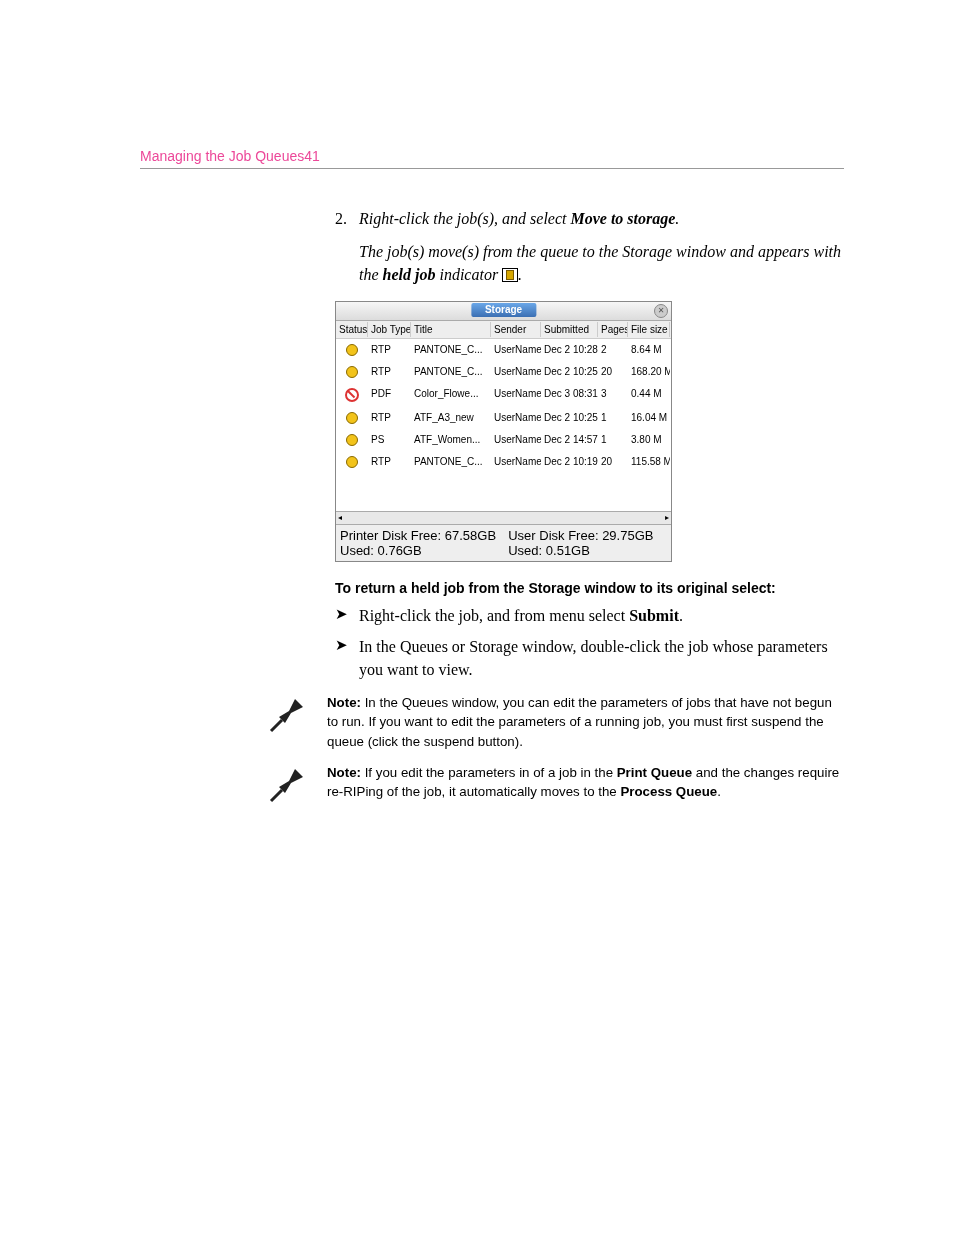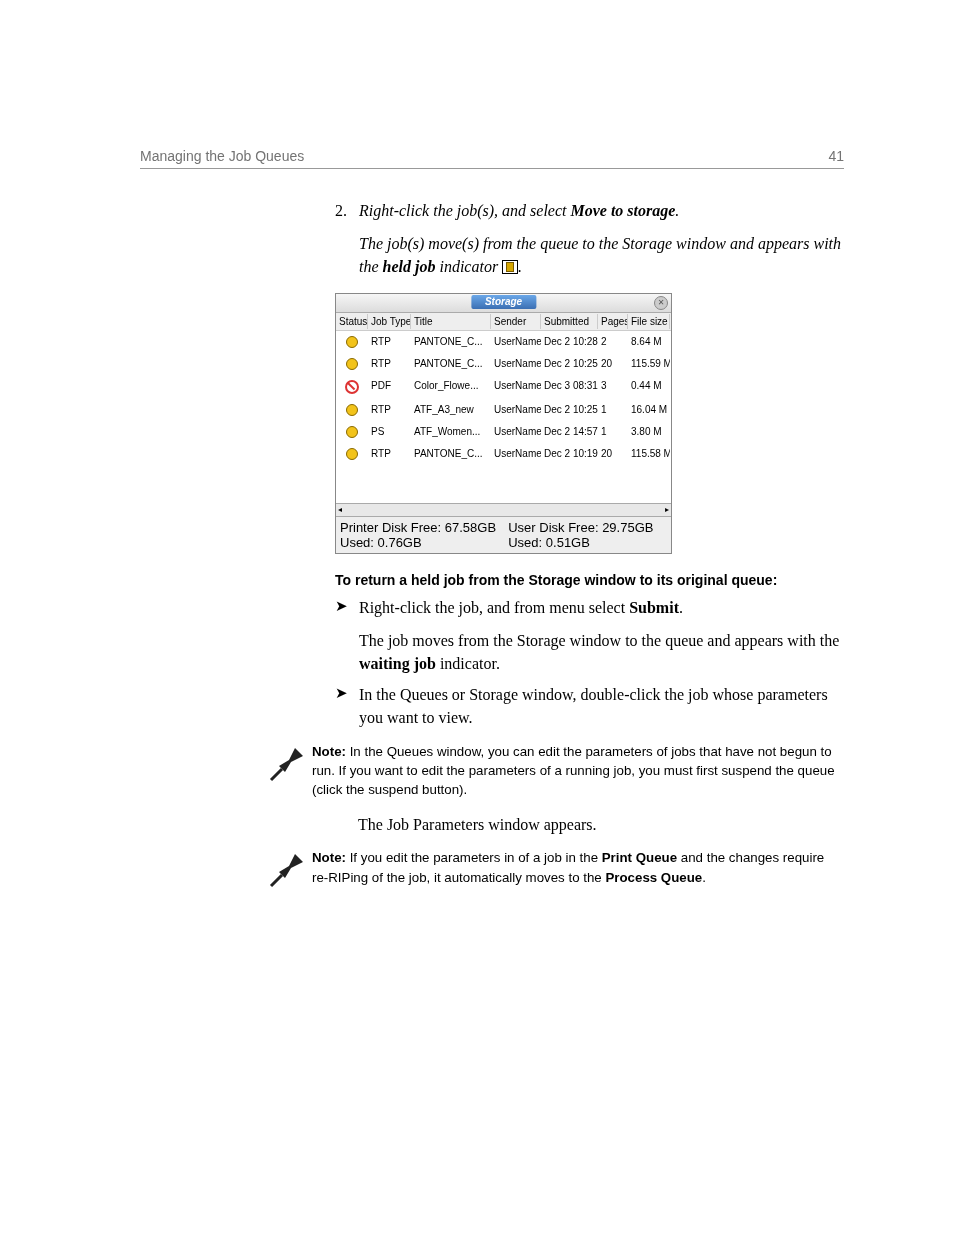--- a/index.html
+++ b/index.html
@@ -8,28 +8,27 @@
     font-family: "Times New Roman", Times, serif;
     color: #000;
     width: 954px;
     padding-bottom: 400px;
   }
   .page {
     padding: 0 110px 0 140px;
   }
   .header {
     display: flex;
-    justify-content: space-between;
     font-size: 14px;
     font-family: Verdana, Arial, sans-serif;
-    color: #737373;
+    color: #ec4899;
     padding-top: 148px;
     border-bottom: 1px solid #999;
     padding-bottom: 4px;
-    margin-bottom: 30px;
+    margin-bottom: 38px;
   }
   .content-block {
     margin-left: 195px;
   }
   .step {
     display: flex;
     margin-bottom: 8px;
     line-height: 1.45;
     font-size: 16px;
   }
@@ -67,21 +66,20 @@
     background: linear-gradient(#f6f6f6,#dcdcdc);
   }
   .sw-title {
     position:absolute; left:50%; top:1px; transform:translateX(-50%);
     font-size: 10px; font-weight:bold;
     padding: 0 14px;
     background: linear-gradient(#6aa7e8,#3b6fb3);
     color:#fff;
     border-radius:2px;
     line-height:14px;
-    font-style:italic;
   }
   .sw-close {
     position:absolute; right:3px; top:2px;
     width:12px;height:12px;border-radius:50%;
     background:#ccc; border:1px solid #888;
     font-size:8px; line-height:11px; text-align:center; color:#555;
   }
   .sw-toolbar {
     display:flex; justify-content:flex-end; align-items:center;
     gap:2px; padding:4px 6px;
@@ -174,21 +172,21 @@
 
   h2.section{
     font-family: "Trebuchet MS", Verdana, Arial, sans-serif;
     font-weight: normal;
     font-size: 27px;
     margin: 36px 0 10px 0;
   }
 
   .note-block{
     display:flex;
-    gap:3px;
+    gap:18px;
     margin-top:12px;
     margin-left:125px;
     align-items:flex-start;
   }
   .pin-icon svg{display:block;}
   .note-text{
     font-family: Verdana, Arial, sans-serif;
     font-size:13.3px;
     line-height:1.45;
     flex:1;
@@ -251,21 +249,21 @@
             </div>
             <div class="sw-row">
               <div>
                 <div class="status-dot"></div>
               </div>
               <div>RTP</div>
               <div>PANTONE_C...</div>
               <div>UserName</div>
               <div>Dec 2 10:25</div>
               <div>20</div>
-              <div>115.59 M</div>
+              <div>168.20 M</div>
             </div>
             <div class="sw-row">
               <div>
                 <div class="status-stop"></div>
               </div>
               <div>PDF</div>
               <div>Color_Flowe...</div>
               <div>UserName</div>
               <div>Dec 3 08:31</div>
               <div>3</div>
@@ -309,29 +307,26 @@
       <div class="sw-scroll">
         <span>◂</span>
           <span>▸</span>
       </div>
       <div class="sw-footer">
         <span>Printer Disk Free: 67.58GB Used: 0.76GB</span>
         <span>User Disk Free: 29.75GB Used: 0.51GB</span>
       </div>
     </div>
 
-    <div class="sans-bold">To return a held job from the Storage window to its original queue:</div>
+    <div class="sans-bold">To return a held job from the Storage window to its original select:</div>
 
     <div class="proc-item">
       <div class="proc-arrow">➤</div>
       <div>
         <span>Right-click the job, and from menu select </span><span class="bold">Submit</span><span>.</span>
-        <div class="para">
-          <span>The job moves from the Storage window to the queue and appears with the </span><span class="bold">waiting job</span><span> indicator.</span>
-        </div>
       </div>
     </div>
   </div>
 
 
   <div class="content-block">
     <div class="proc-item">
       <div class="proc-arrow">➤</div>
       <div>In the Queues or Storage window, double-click the job whose parameters you want to view.</div>
     </div>
@@ -342,21 +337,20 @@
       <svg width="44" height="44" viewBox="0 0 44 44">
         <path d="M30 6 L38 14 L26 20 L20 30 L14 24 L24 18 Z" fill="#222"></path>
         <path d="M17 27 L6 38" stroke="#222" stroke-width="3"></path>
       </svg>
     </div>
     <div class="note-text">
       <span class="note-label">Note:  </span><span>In the Queues window, you can edit the parameters of jobs that have not begun to run. If you want to edit the parameters of a running job, you must first suspend the queue (click the suspend button).</span>
     </div>
   </div>
 
-  <div class="simple-para">The Job Parameters window appears.</div>
 
   <div class="note-block">
     <div class="pin-icon">
       <svg width="44" height="44" viewBox="0 0 44 44">
         <path d="M30 6 L38 14 L26 20 L20 30 L14 24 L24 18 Z" fill="#222"></path>
         <path d="M17 27 L6 38" stroke="#222" stroke-width="3"></path>
       </svg>
     </div>
     <div class="note-text">
       <span class="note-label">Note:  </span><span>If you edit the parameters in of a job in the </span><span class="bold">Print Queue</span><span> and the changes require re-RIPing of the job, it automatically moves to the </span><span class="bold">Process Queue</span><span>.</span>

